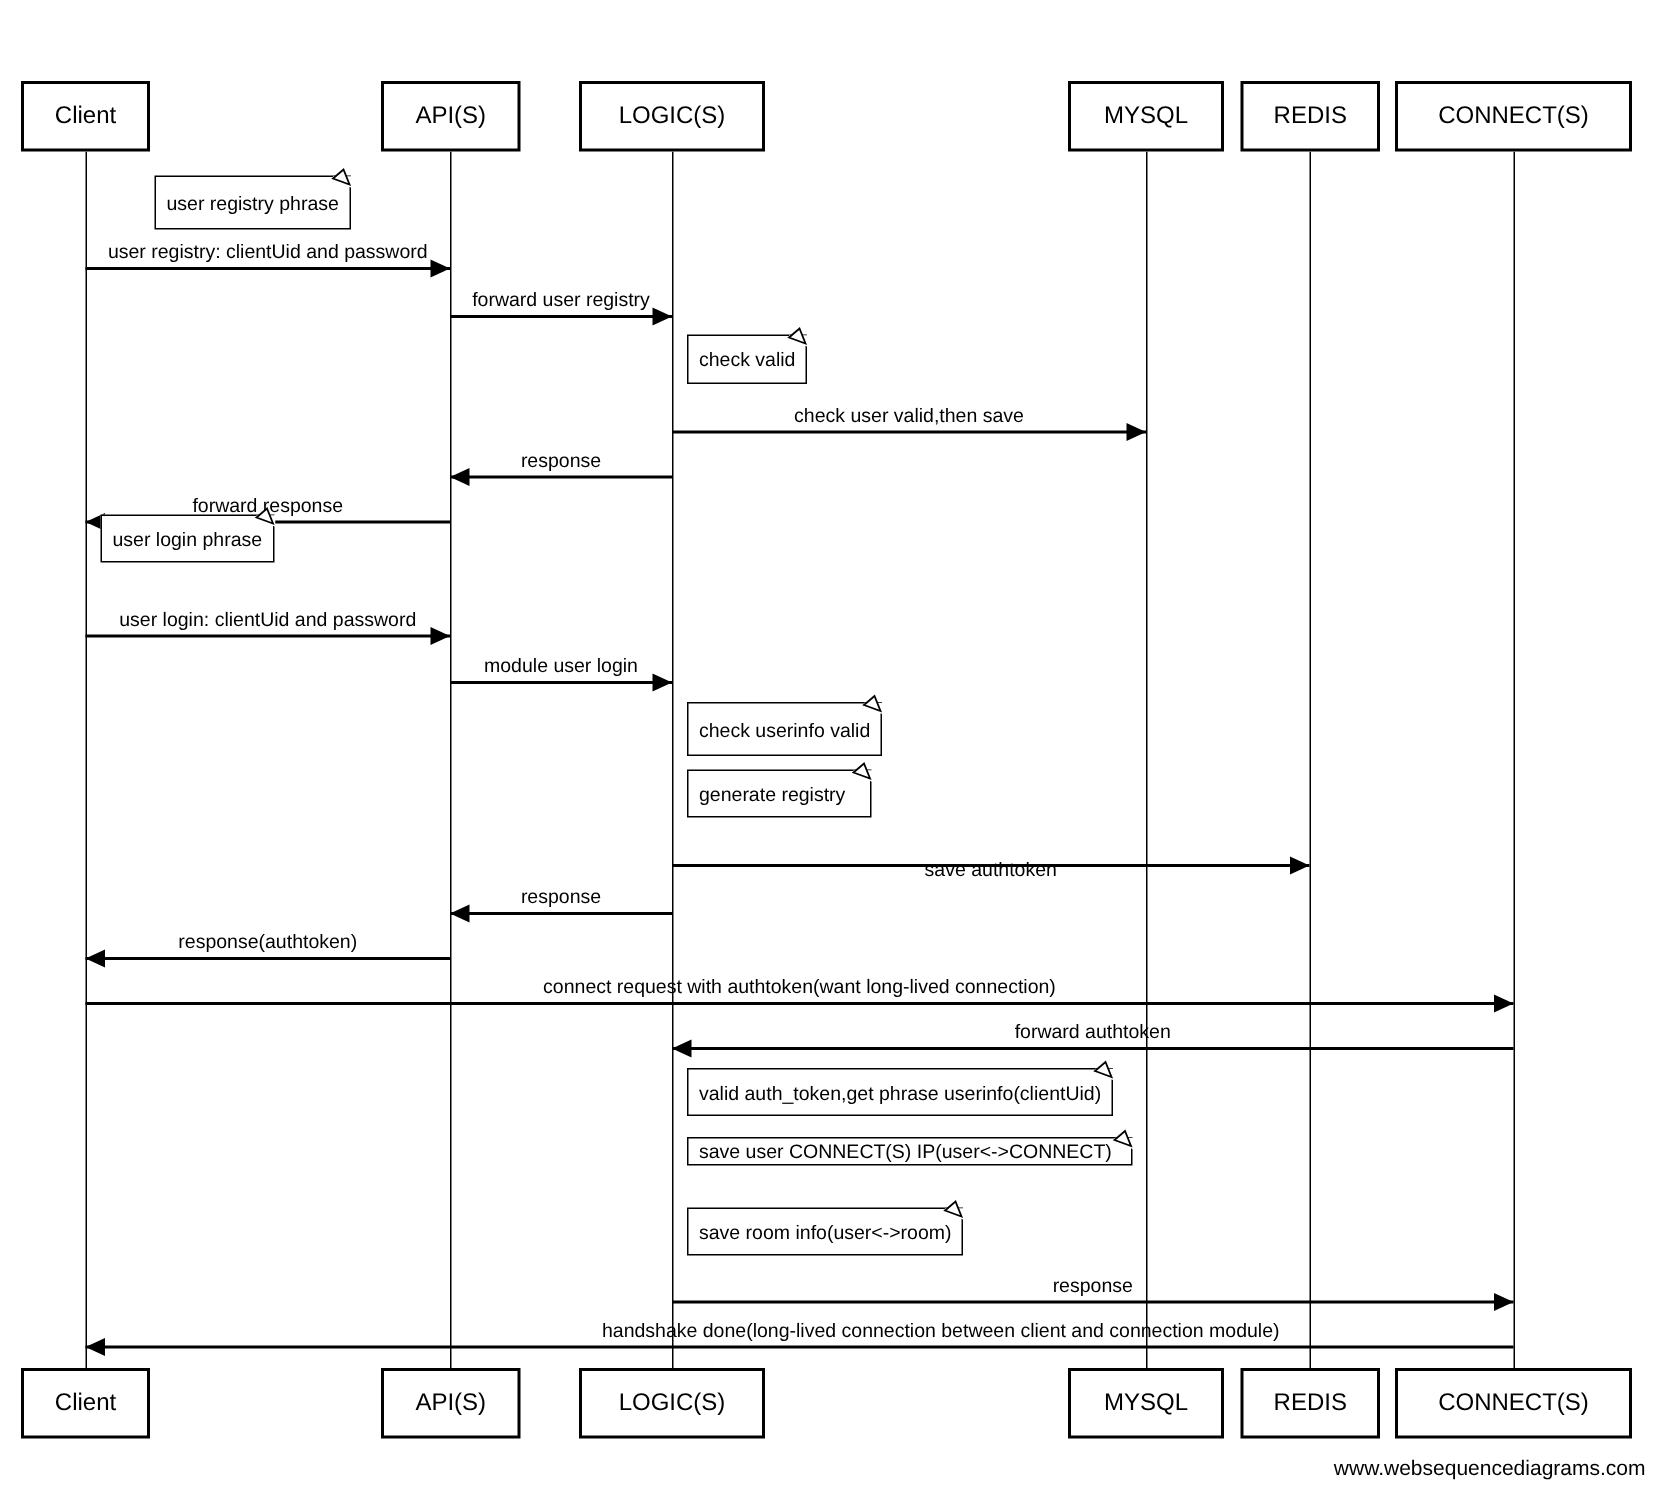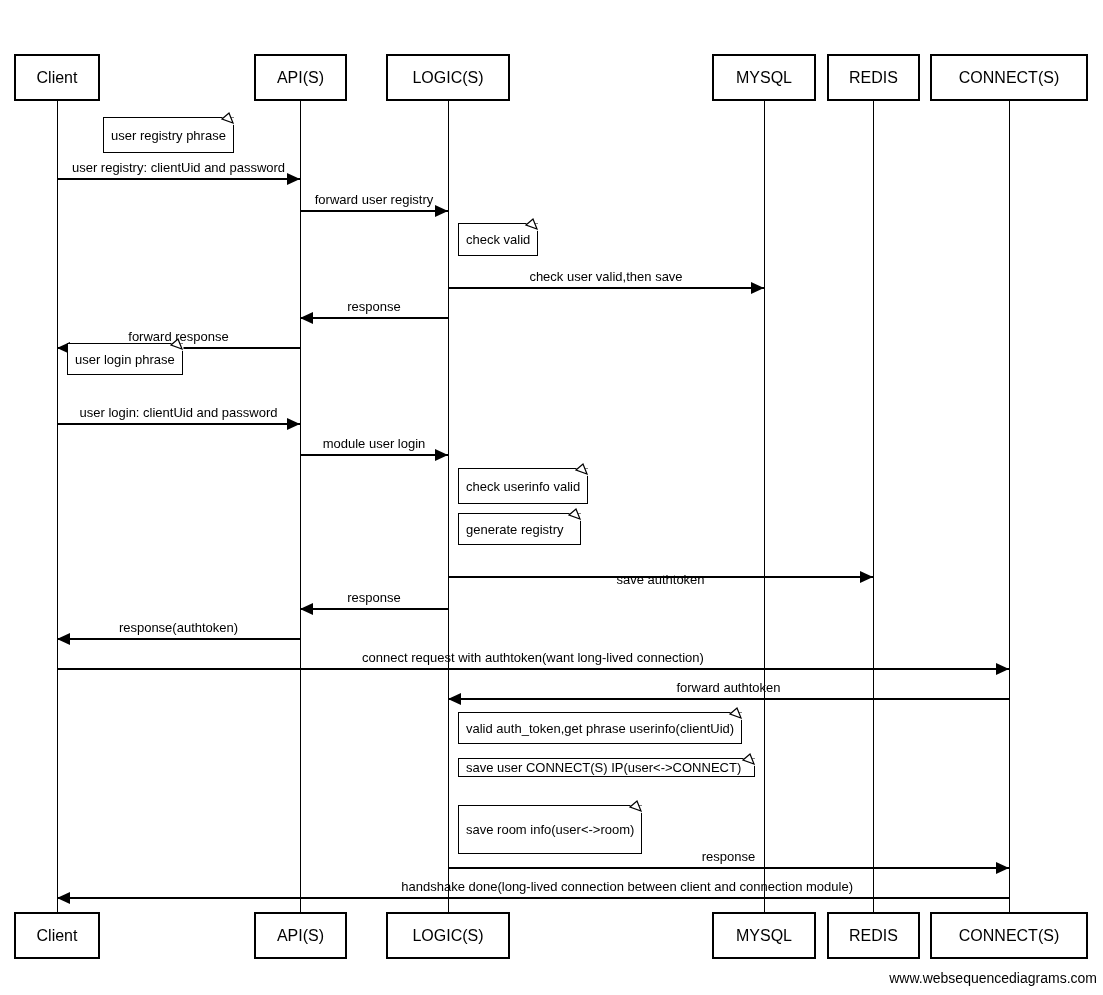--- a/index.html
+++ b/index.html
@@ -219,21 +219,21 @@
           <polygon points="4,8 11,2 15,12" fill="#ffffff" stroke="#000000" stroke-width="1.2"></polygon>
         </svg>
       </div>
       <div class="note" style="left: 458px; top: 758px; min-width: 297px; height: 19px;">
         <span>save user CONNECT(S) IP(user&lt;-&gt;CONNECT)</span>
         <svg class="fold" width="17" height="18">
           <polygon points="4,8 15,8 15,12" fill="#ffffff" stroke="#ffffff" stroke-width="3"></polygon>
           <polygon points="4,8 11,2 15,12" fill="#ffffff" stroke="#000000" stroke-width="1.2"></polygon>
         </svg>
       </div>
-      <div class="note" style="left: 458px; top: 805px; min-width: 180px; height: 49px;">
+      <div class="note" style="left: 458px; top: 805px; min-width: 180px; height: 32px;">
         <span>save room info(user&lt;-&gt;room)</span>
         <svg class="fold" width="17" height="18">
           <polygon points="4,8 15,8 15,12" fill="#ffffff" stroke="#ffffff" stroke-width="3"></polygon>
           <polygon points="4,8 11,2 15,12" fill="#ffffff" stroke="#000000" stroke-width="1.2"></polygon>
         </svg>
       </div>
     </div>
   <div class="watermark">www.websequencediagrams.com</div>
 </div>
 

